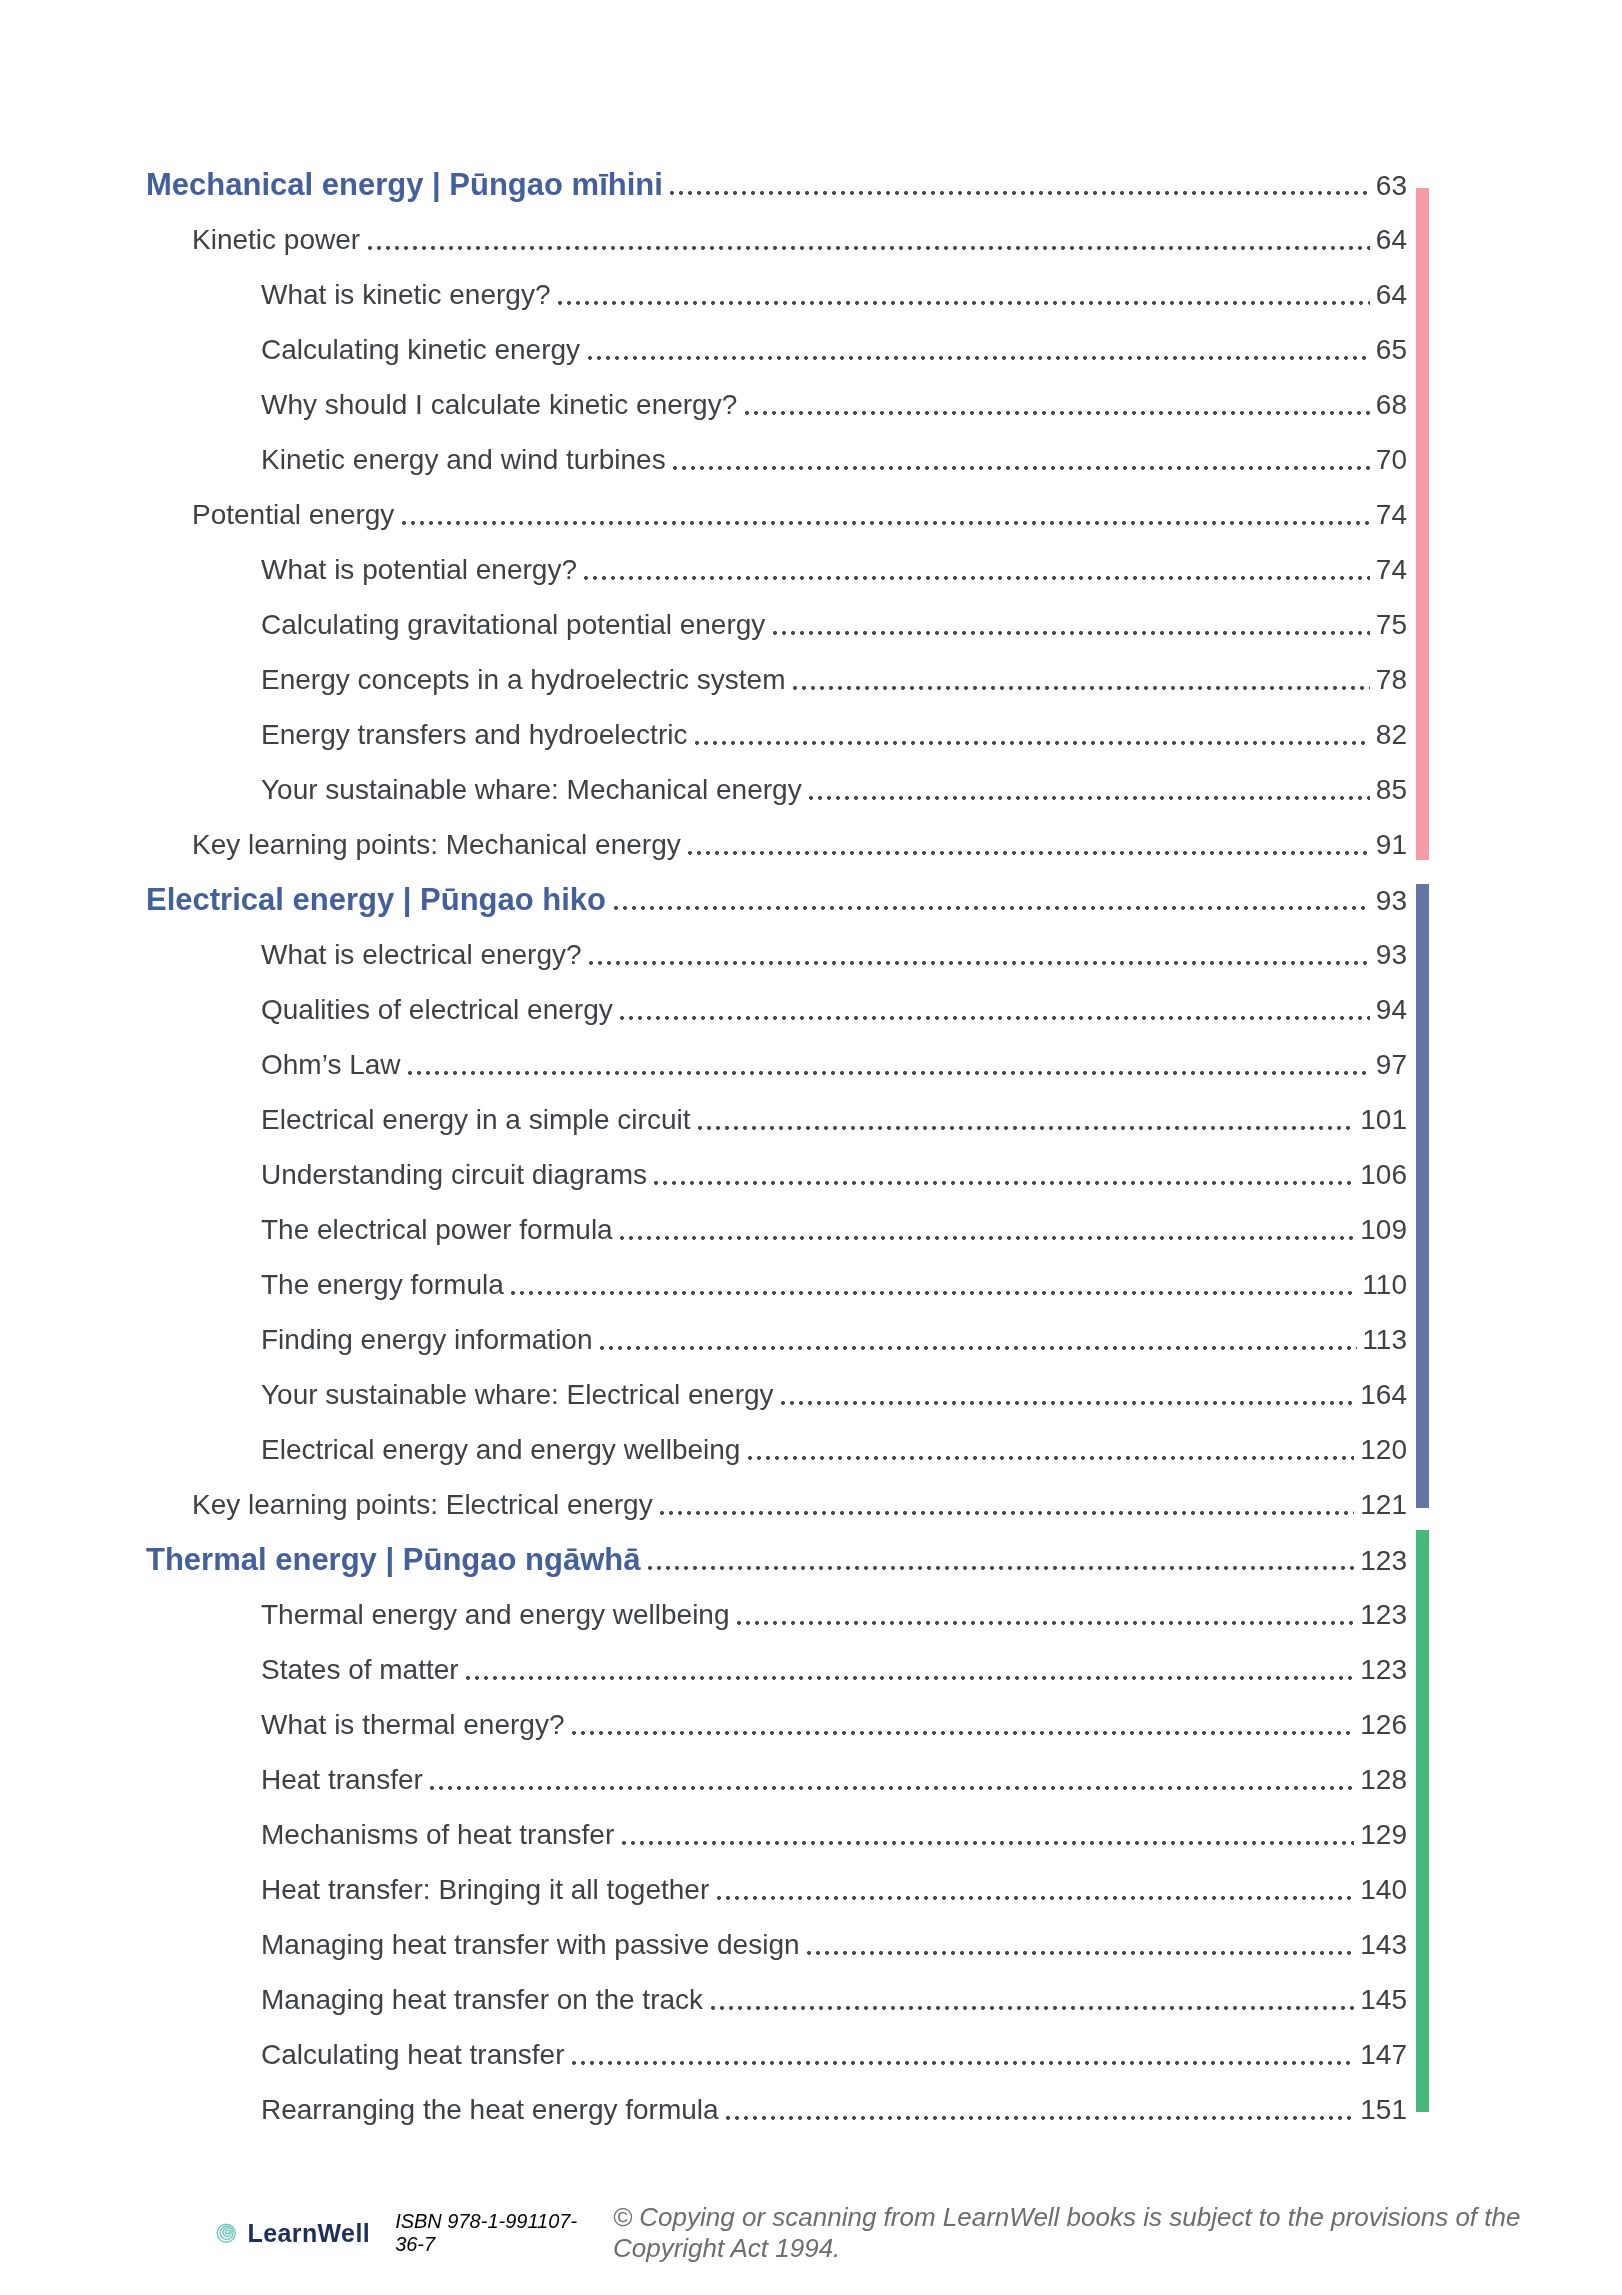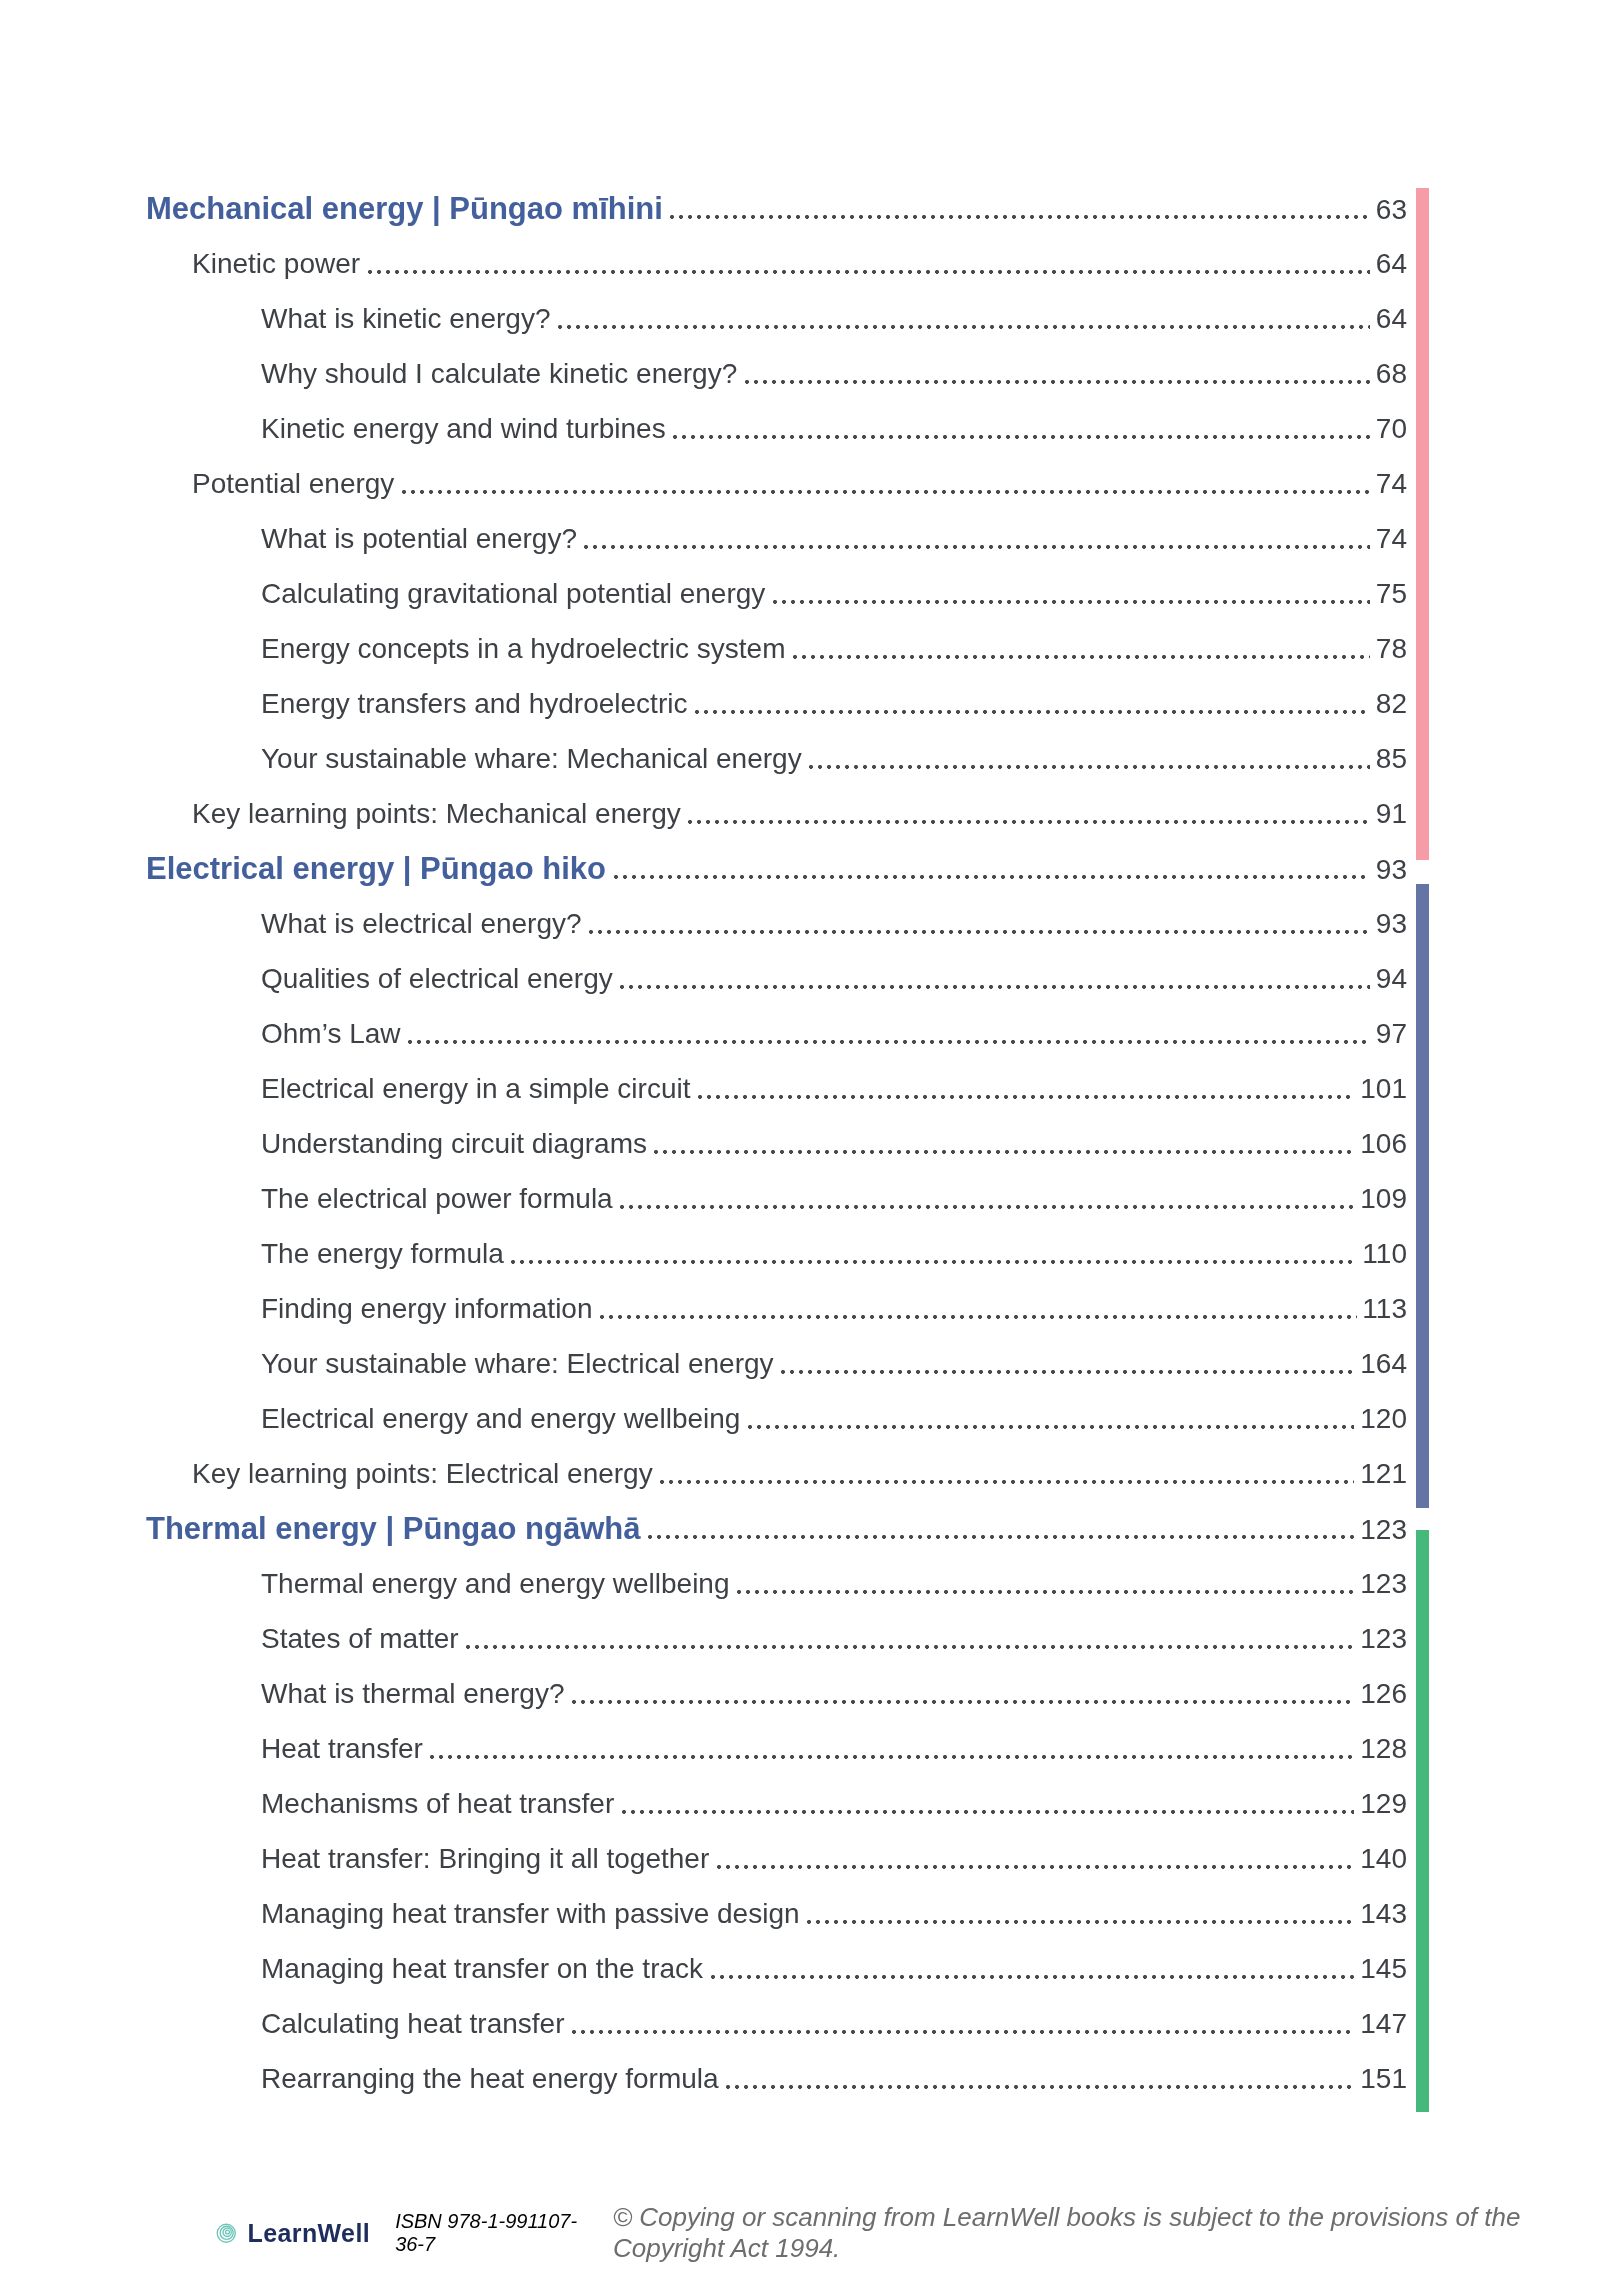--- a/index.html
+++ b/index.html
@@ -6,21 +6,21 @@
   .page {
     position:relative;
     width:1622px; height:2295px;
     background:#ffffff;
     font-family:"Liberation Sans","DejaVu Sans",sans-serif;
     overflow:hidden;
     margin:0 auto;
   }
   .toc {
     position:absolute;
-    left:146px; top:181px;
+    left:146px; top:157px;
     width:1261px;
   }
   .row {
     display:flex;
     align-items:baseline;
     height:55px;
     line-height:55px;
     white-space:nowrap;
   }
   .row .t {
@@ -104,20 +104,25 @@
     </div>
     <div class="row l1">
       <span class="t">Kinetic power</span>
       <span class="leader"></span>
       <span class="num">64</span>
     </div>
     <div class="row l2">
       <span class="t">What is kinetic energy?</span>
       <span class="leader"></span>
       <span class="num">64</span>
+    </div>
+    <div class="row l2">
+      <span class="t">Calculating kinetic energy</span>
+      <span class="leader"></span>
+      <span class="num">65</span>
     </div>
     <div class="row l2">
       <span class="t">Why should I calculate kinetic energy?</span>
       <span class="leader"></span>
       <span class="num">68</span>
     </div>
     <div class="row l2">
       <span class="t">Kinetic energy and wind turbines</span>
       <span class="leader"></span>
       <span class="num">70</span>

